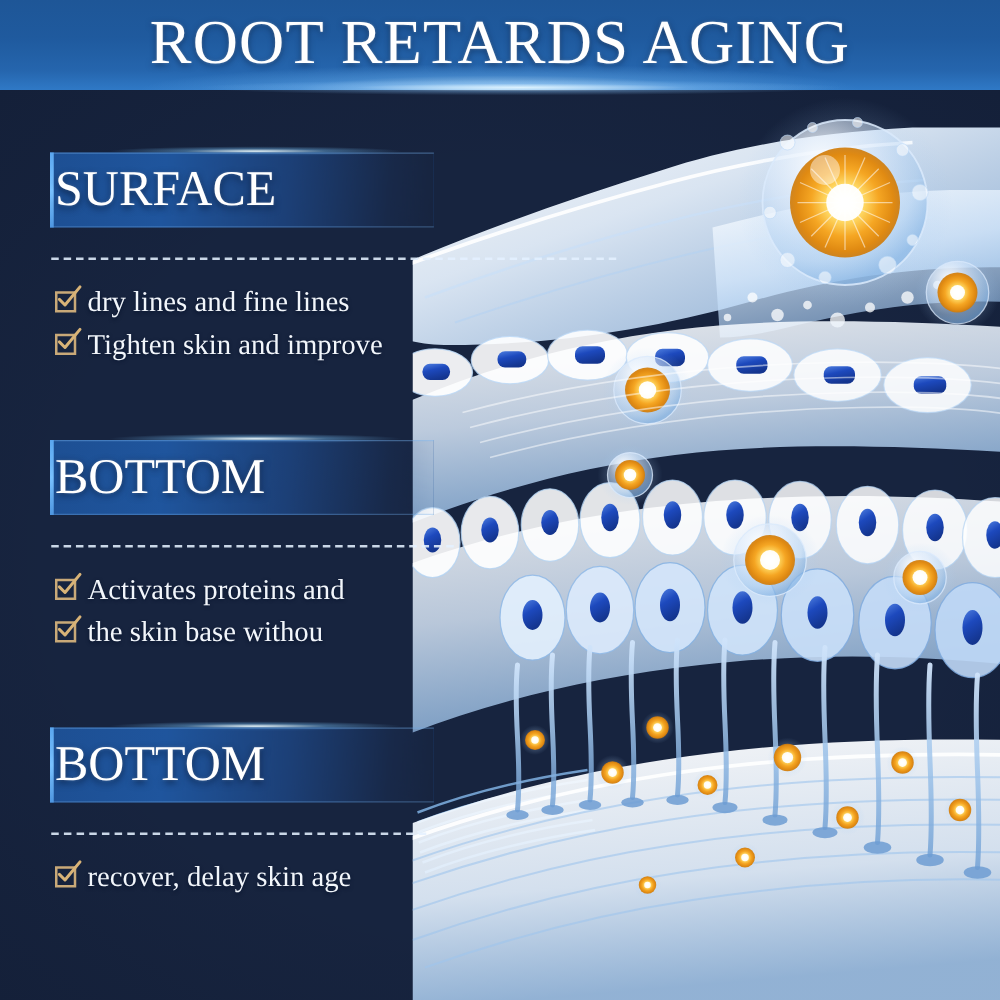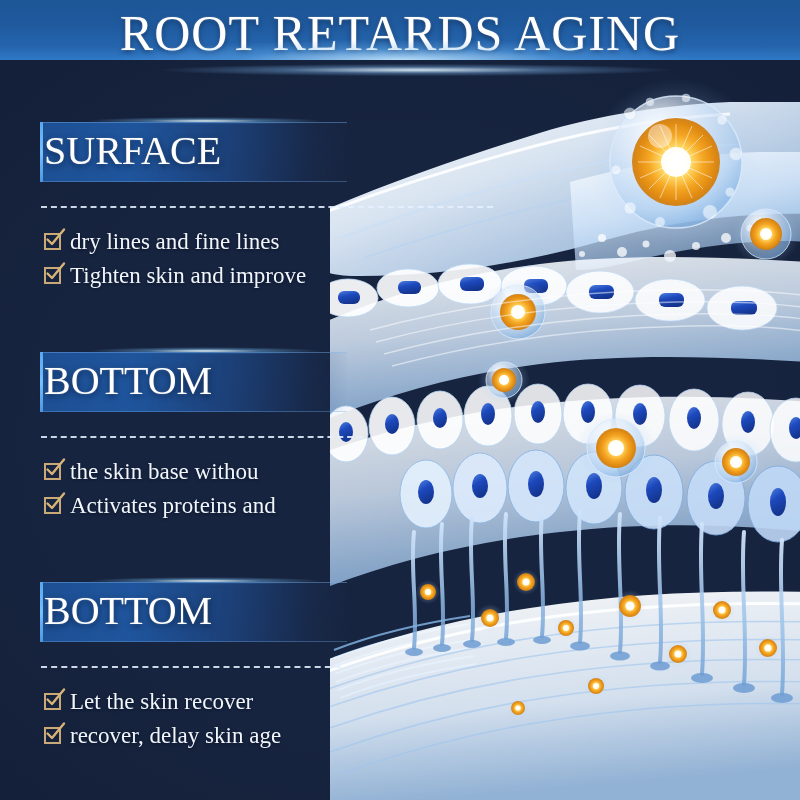--- a/index.html
+++ b/index.html
@@ -33,21 +33,21 @@
     position: absolute;
     inset: 0;
     background: radial-gradient(ellipse 900px 760px at 50% 55%, rgba(0,0,0,0) 40%, rgba(6,12,28,0.40) 100%);
   }
 
   
   .header-band {
     position: absolute;
     left: 0; top: 0;
     width: 800px;
-    height: 60px;
+    height: 72px;
     background: linear-gradient(180deg, #1e5697 0%, #1f5a9e 42%, #2565ad 78%, #2f79c6 100%);
     overflow: hidden;
   }
   .header-band::after {
     content: "";
     position: absolute;
     left: 0; right: 0; bottom: 0;
     height: 26px;
     background: radial-gradient(ellipse 360px 26px at 50% 100%, rgba(205,236,255,0.85) 0%, rgba(120,185,240,0.30) 45%, rgba(120,185,240,0) 80%);
   }
@@ -584,51 +584,43 @@
     <div class="label-box"></div>
     <div class="label-text">BOTTOM</div>
     <div class="divider div-w2"></div>
     <div class="bullets">
       <div class="bullet">
         <span class="cbox">
           <svg viewBox="0 0 22 22">
               <path d="M3.5 11.5 L8 16 L20 1.5" fill="none" stroke="#d8b377" stroke-width="2.4" stroke-linecap="round" stroke-linejoin="round"></path>
             </svg>
         </span>
-        <span class="bullet-text">the skin base withou</span>
+        <span class="bullet-text">Activates proteins and</span>
       </div>
       <div class="bullet">
         <span class="cbox">
           <svg viewBox="0 0 22 22">
               <path d="M3.5 11.5 L8 16 L20 1.5" fill="none" stroke="#d8b377" stroke-width="2.4" stroke-linecap="round" stroke-linejoin="round"></path>
             </svg>
         </span>
-        <span class="bullet-text">Activates proteins and</span>
+        <span class="bullet-text">the skin base withou</span>
       </div>
     </div>
   </div>
 
   <div class="section sec-bottom">
     <div class="label-flare"></div>
     <div class="label-box"></div>
     <div class="label-text">BOTTOM</div>
     <div class="divider div-w3"></div>
     <div class="bullets">
       <div class="bullet">
         <span class="cbox">
           <svg viewBox="0 0 22 22">
               <path d="M3.5 11.5 L8 16 L20 1.5" fill="none" stroke="#d8b377" stroke-width="2.4" stroke-linecap="round" stroke-linejoin="round"></path>
             </svg>
         </span>
-        <span class="bullet-text">Let the skin recover</span>
-      </div>
-      <div class="bullet">
-        <span class="cbox">
-          <svg viewBox="0 0 22 22">
-              <path d="M3.5 11.5 L8 16 L20 1.5" fill="none" stroke="#d8b377" stroke-width="2.4" stroke-linecap="round" stroke-linejoin="round"></path>
-            </svg>
-        </span>
         <span class="bullet-text">recover, delay skin age</span>
       </div>
     </div>
   </div>
 
 </div>
 
 </body></html>

